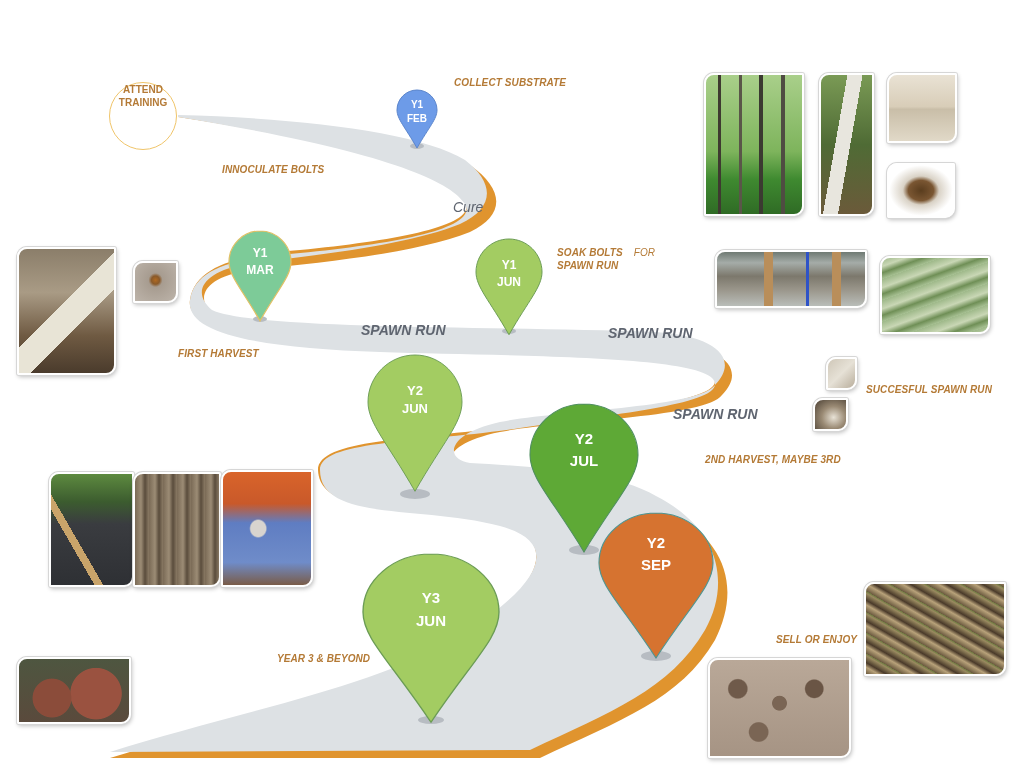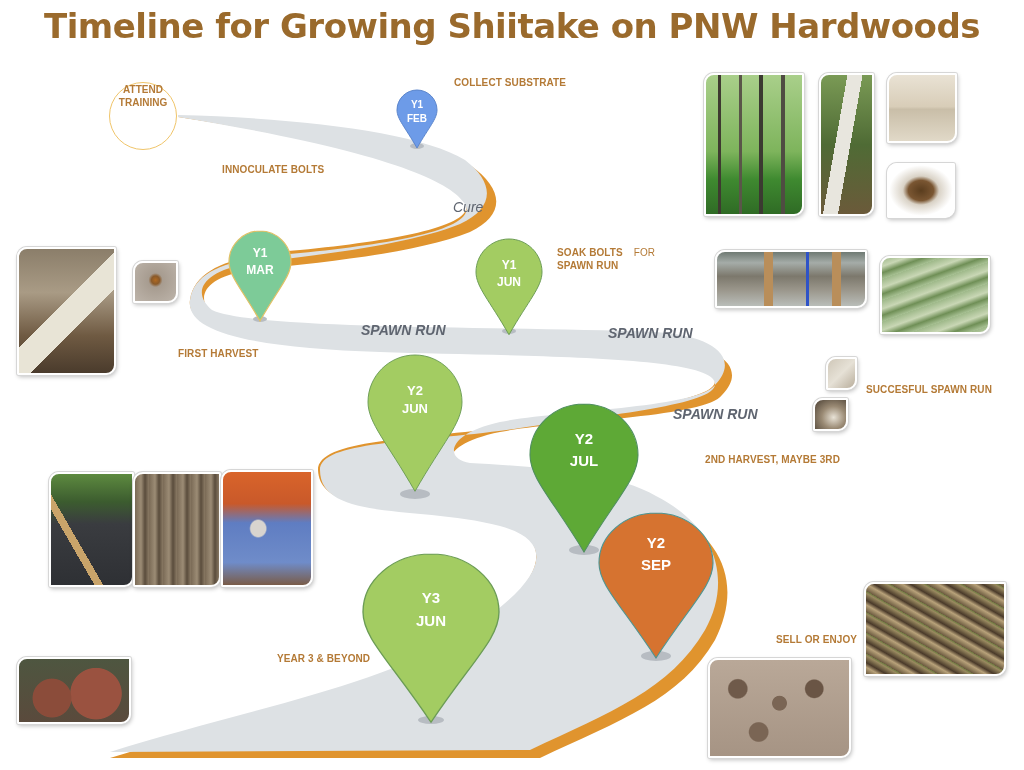--- a/index.html
+++ b/index.html
@@ -6,21 +6,21 @@
   html, body { width: 1024px; height: 770px; background: #ffffff; overflow: hidden; }
   body { position: relative; font-family: "DejaVu Sans", "Liberation Sans", sans-serif; }
   #canvas { position: absolute; left: 0; top: 0; width: 1024px; height: 770px; }
   .title {
     position: absolute; left: 0; top: 6px; width: 1024px; text-align: center;
     font-family: "DejaVu Sans", sans-serif; font-weight: bold; font-size: 34px;
     color: #9a6a2c; letter-spacing: -0.5px;
   }
   .lbl {
     position: absolute; font-family: "Liberation Sans", sans-serif; font-weight: bold;
-    font-size: 10px; color: #b47a36; white-space: nowrap; letter-spacing: 0.1px;
+    font-size: 10px; color: #b47a36; white-space: nowrap; letter-spacing: 0.1px; font-style: italic;
   }
   .lbl .thin { font-weight: normal; padding-left: 8px; }
   .road-lbl {
     position: absolute; font-family: "Liberation Sans", sans-serif; font-weight: bold;
     font-style: italic; font-size: 14px; color: #5f6570; white-space: nowrap;
   }
   .cure { font-weight: normal; }
   .start-circle {
     position: absolute; left: 109px; top: 82px; width: 68px; height: 68px; border-radius: 50%;
     border: 1.5px solid #f0c56a; background: #fff; display: flex; justify-content: center;
@@ -34,21 +34,20 @@
   .pin-text {
     position: absolute; text-align: center; font-family: "Liberation Sans", sans-serif;
     font-weight: bold; color: #ffffff; white-space: nowrap;
   }
 </style>
 </head>
 <body>
 
 <div id="canvas">
 
-  <div class="title">Timeline for Growing Shiitake on PNW Hardwoods</div>
 
   <svg width="1024" height="770" viewBox="0 0 1024 770" style="position:absolute;left:0;top:0;">
 
     <path fill="#e0942e" d="
       M178,117
       C300,120 420,135 470,165
       C505,190 505,215 470,232
       C420,252 330,262 250,270
       C200,278 195,300 215,318
       C260,340 500,336 660,342

